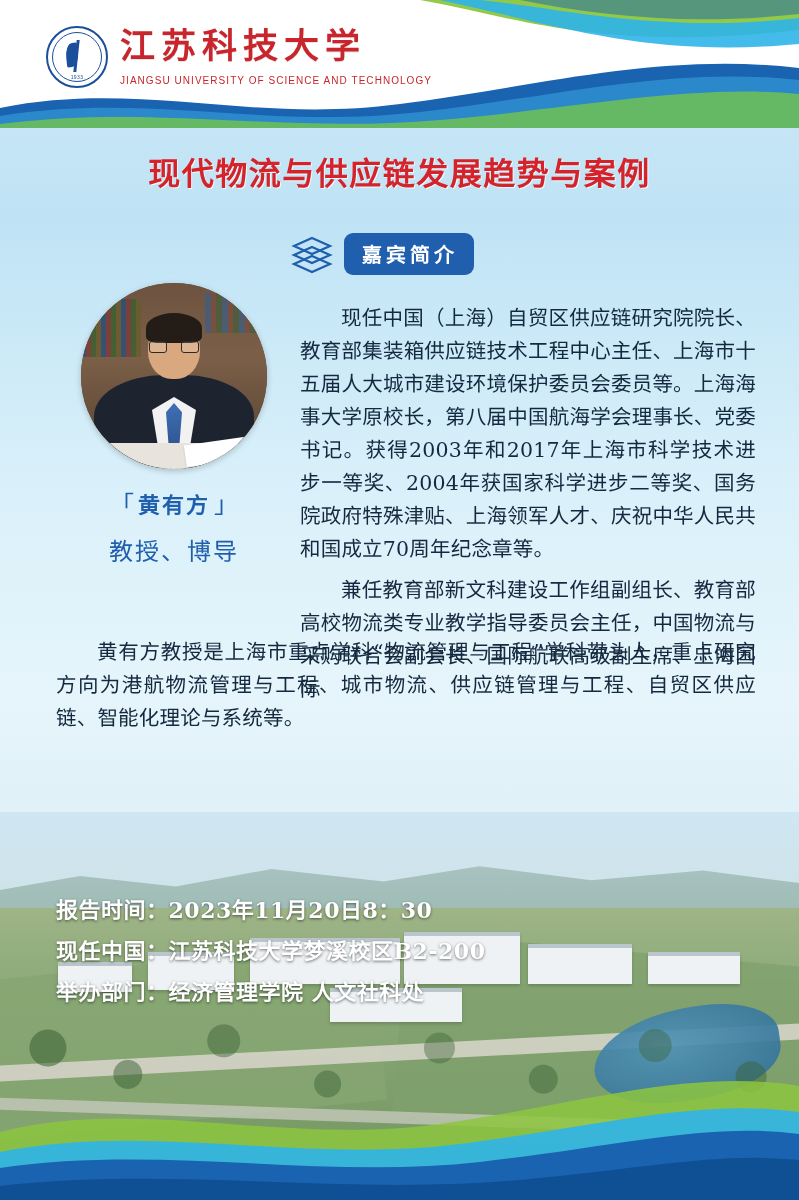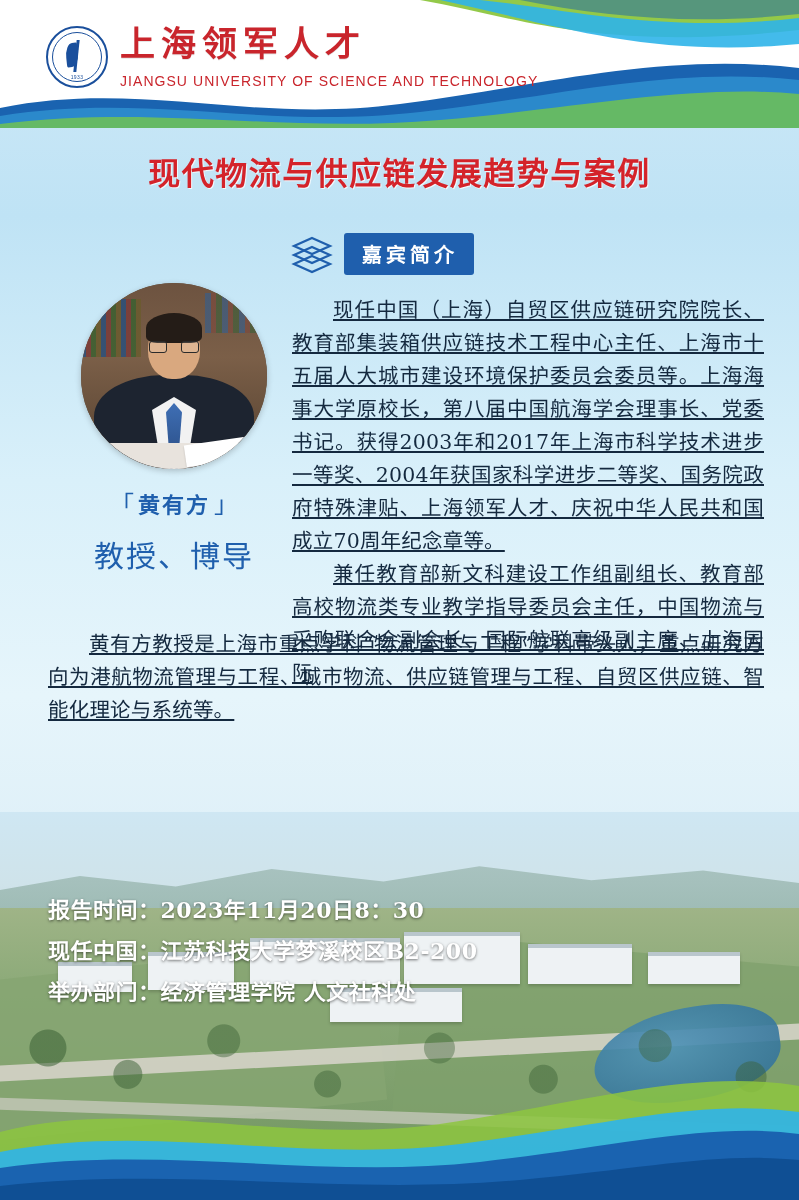--- a/index.html
+++ b/index.html
@@ -94,21 +94,21 @@
     font-family: "DejaVu Serif", serif;
     font-weight: bold;
     font-size: 35px;
     letter-spacing: 6px;
     color: #c9252c;
     white-space: nowrap;
     text-shadow: 0 1px 0 rgba(0,0,0,.10);
   }
   .logo-en {
     margin-top: 13px;
-    font-size: 14px;
+    font-size: 10px;
     letter-spacing: 1.05px;
     color: #c9252c;
     white-space: nowrap;
   }
 
   
   .poster-title {
     position: absolute;
     left: 0; top: 148px;
     width: 799px;
@@ -136,21 +136,21 @@
     margin-right: 10px;
   }
   .badge {
     background: #1f5fad;
     color: #ffffff;
     font-family: "DejaVu Serif", serif;
     font-weight: bold;
     font-size: 20px;
     letter-spacing: 4px;
     padding: 6px 16px 7px 18px;
-    border-radius: 3px;
+    border-radius: 9px;
   }
 
   
   .portrait-block {
     position: absolute;
     left: 76px; top: 283px;
     width: 196px;
     text-align: center;
     z-index: 4;
   }
@@ -275,38 +275,38 @@
   .speaker-name {
     font-family: "DejaVu Serif", serif;
     font-weight: bold;
     font-size: 22px;
     letter-spacing: 2px;
     color: #1f5fad;
   }
   .speaker-title {
     margin-top: 12px;
     font-family: "DejaVu Serif", serif;
-    font-size: 30px;
+    font-size: 24px;
     letter-spacing: 2px;
     color: #1f5fad;
   }
 
   
   .bio {
     position: absolute;
     left: 0; top: 0;
     width: 799px;
     z-index: 4;
     font-family: "DejaVu Serif", serif;
     color: #14293f;
     font-size: 20.5px;
     line-height: 33px;
     letter-spacing: .2px;
   }
-  .bio p { margin: 0; text-decoration: underline; }
+  .bio p { margin: 8px; }
   .bio .indent { text-indent: 2em; }
   .bio-col {
     position: absolute;
     left: 292px; top: 294px;
     width: 472px;
     text-align: justify;
   }
   .bio-full {
     position: absolute;
     left: 48px; top: 628px;
@@ -398,21 +398,21 @@
       radial-gradient(circle at 41% 70%, rgba(58,96,52,.45) 0 13px, transparent 14px),
       radial-gradient(circle at 55% 40%, rgba(58,96,52,.4) 0 15px, transparent 16px),
       radial-gradient(circle at 68% 66%, rgba(58,96,52,.45) 0 14px, transparent 15px),
       radial-gradient(circle at 82% 38%, rgba(58,96,52,.4) 0 16px, transparent 17px),
       radial-gradient(circle at 94% 64%, rgba(58,96,52,.45) 0 15px, transparent 16px);
   }
 
   
   .info-block {
     position: absolute;
-    left: 48px; top: 890px;
+    left: 56px; top: 890px;
     z-index: 6;
     font-family: "DejaVu Serif", serif;
     font-weight: bold;
     font-size: 22px;
     line-height: 41px;
     color: #ffffff;
     text-shadow: 0 1px 3px rgba(0,0,0,.55);
     letter-spacing: .5px;
   }
   .info-line { white-space: nowrap; }
@@ -444,21 +444,21 @@
     </svg>
   </div>
 
   <div class="logo-wrap">
     <div class="logo-mark">
       <span class="inner-ring"></span>
       <span class="sail"></span>
       <span class="year">1933</span>
     </div>
     <div class="logo-text">
-      <div class="logo-cn">上海领军人才</div>
+      <div class="logo-cn">江苏科技大学</div>
       <div class="logo-en">JIANGSU UNIVERSITY OF SCIENCE AND TECHNOLOGY</div>
     </div>
   </div>
 
   <div class="poster-title">现代物流与供应链发展趋势与案例</div>
 
   <div class="section-head">
     <span class="stack-icon">
       <svg width="44" height="44" viewBox="0 0 44 44" xmlns="http://www.w3.org/2000/svg" aria-hidden="true">
         <path d="M22 6 L40 14 L22 22 L4 14 Z" fill="none" stroke="#1f5fad" stroke-width="2.2"></path>

